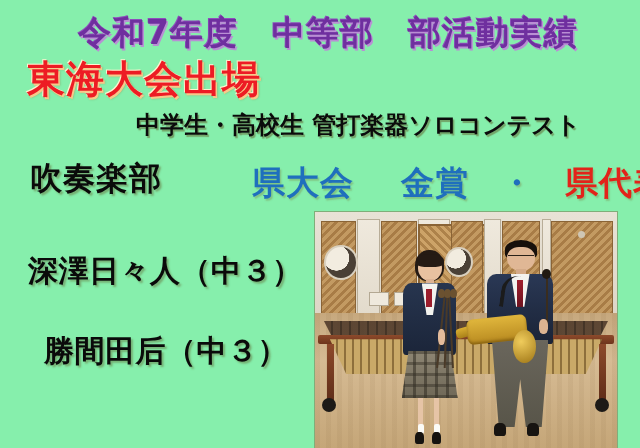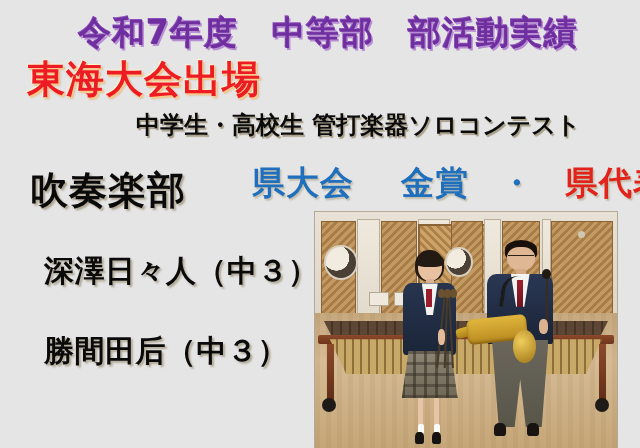--- a/index.html
+++ b/index.html
@@ -5,21 +5,21 @@
   html, body {
     margin: 0;
     padding: 0;
     background: #ffffff;
   }
   #poster {
     position: relative;
     width: 640px;
     height: 448px;
     overflow: hidden;
-    background: #e5e5e5;
+    background: #86efac;
     font-family: "DejaVu Sans", sans-serif;
     -webkit-font-smoothing: antialiased;
   }
 
   
   .txt {
     position: absolute;
     white-space: nowrap;
     line-height: 1;
   }
@@ -54,22 +54,22 @@
     top: 113px;
     font-size: 24px;
     font-weight: bold;
     color: #0b0b0b;
     letter-spacing: 0px;
     text-shadow: 1.5px 1.5px 1px rgba(90,70,20,.45);
   }
 
   #club-name {
     left: 30px;
-    top: 171px;
-    font-size: 38px;
+    top: 162px;
+    font-size: 32px;
     font-weight: bold;
     color: #0a0a0a;
     letter-spacing: 1px;
     text-shadow: 2px 2px 2px rgba(90,70,20,.40);
   }
 
   #result-line {
     left: 252px;
     top: 166px;
     font-size: 33px;
@@ -82,21 +82,21 @@
   #result-line .gap  { display: inline-block; width: 22px; }
   #result-line .gap-sm { display: inline-block; width: 6px; }
 
   .member {
     font-size: 30px;
     font-weight: bold;
     color: #0a0a0a;
     letter-spacing: 0.5px;
     text-shadow: 2px 2px 2px rgba(90,70,20,.38);
   }
-  #member-1 { left: 28px; top: 256px; margin-left: 16px; }
+  #member-1 { left: 28px; top: 256px; }
   #member-2 { left: 44px; top: 336px; }
 
   
   #photo {
     position: absolute;
     left: 315px;
     top: 212px;
     width: 302px;
     height: 236px;
     overflow: hidden;

